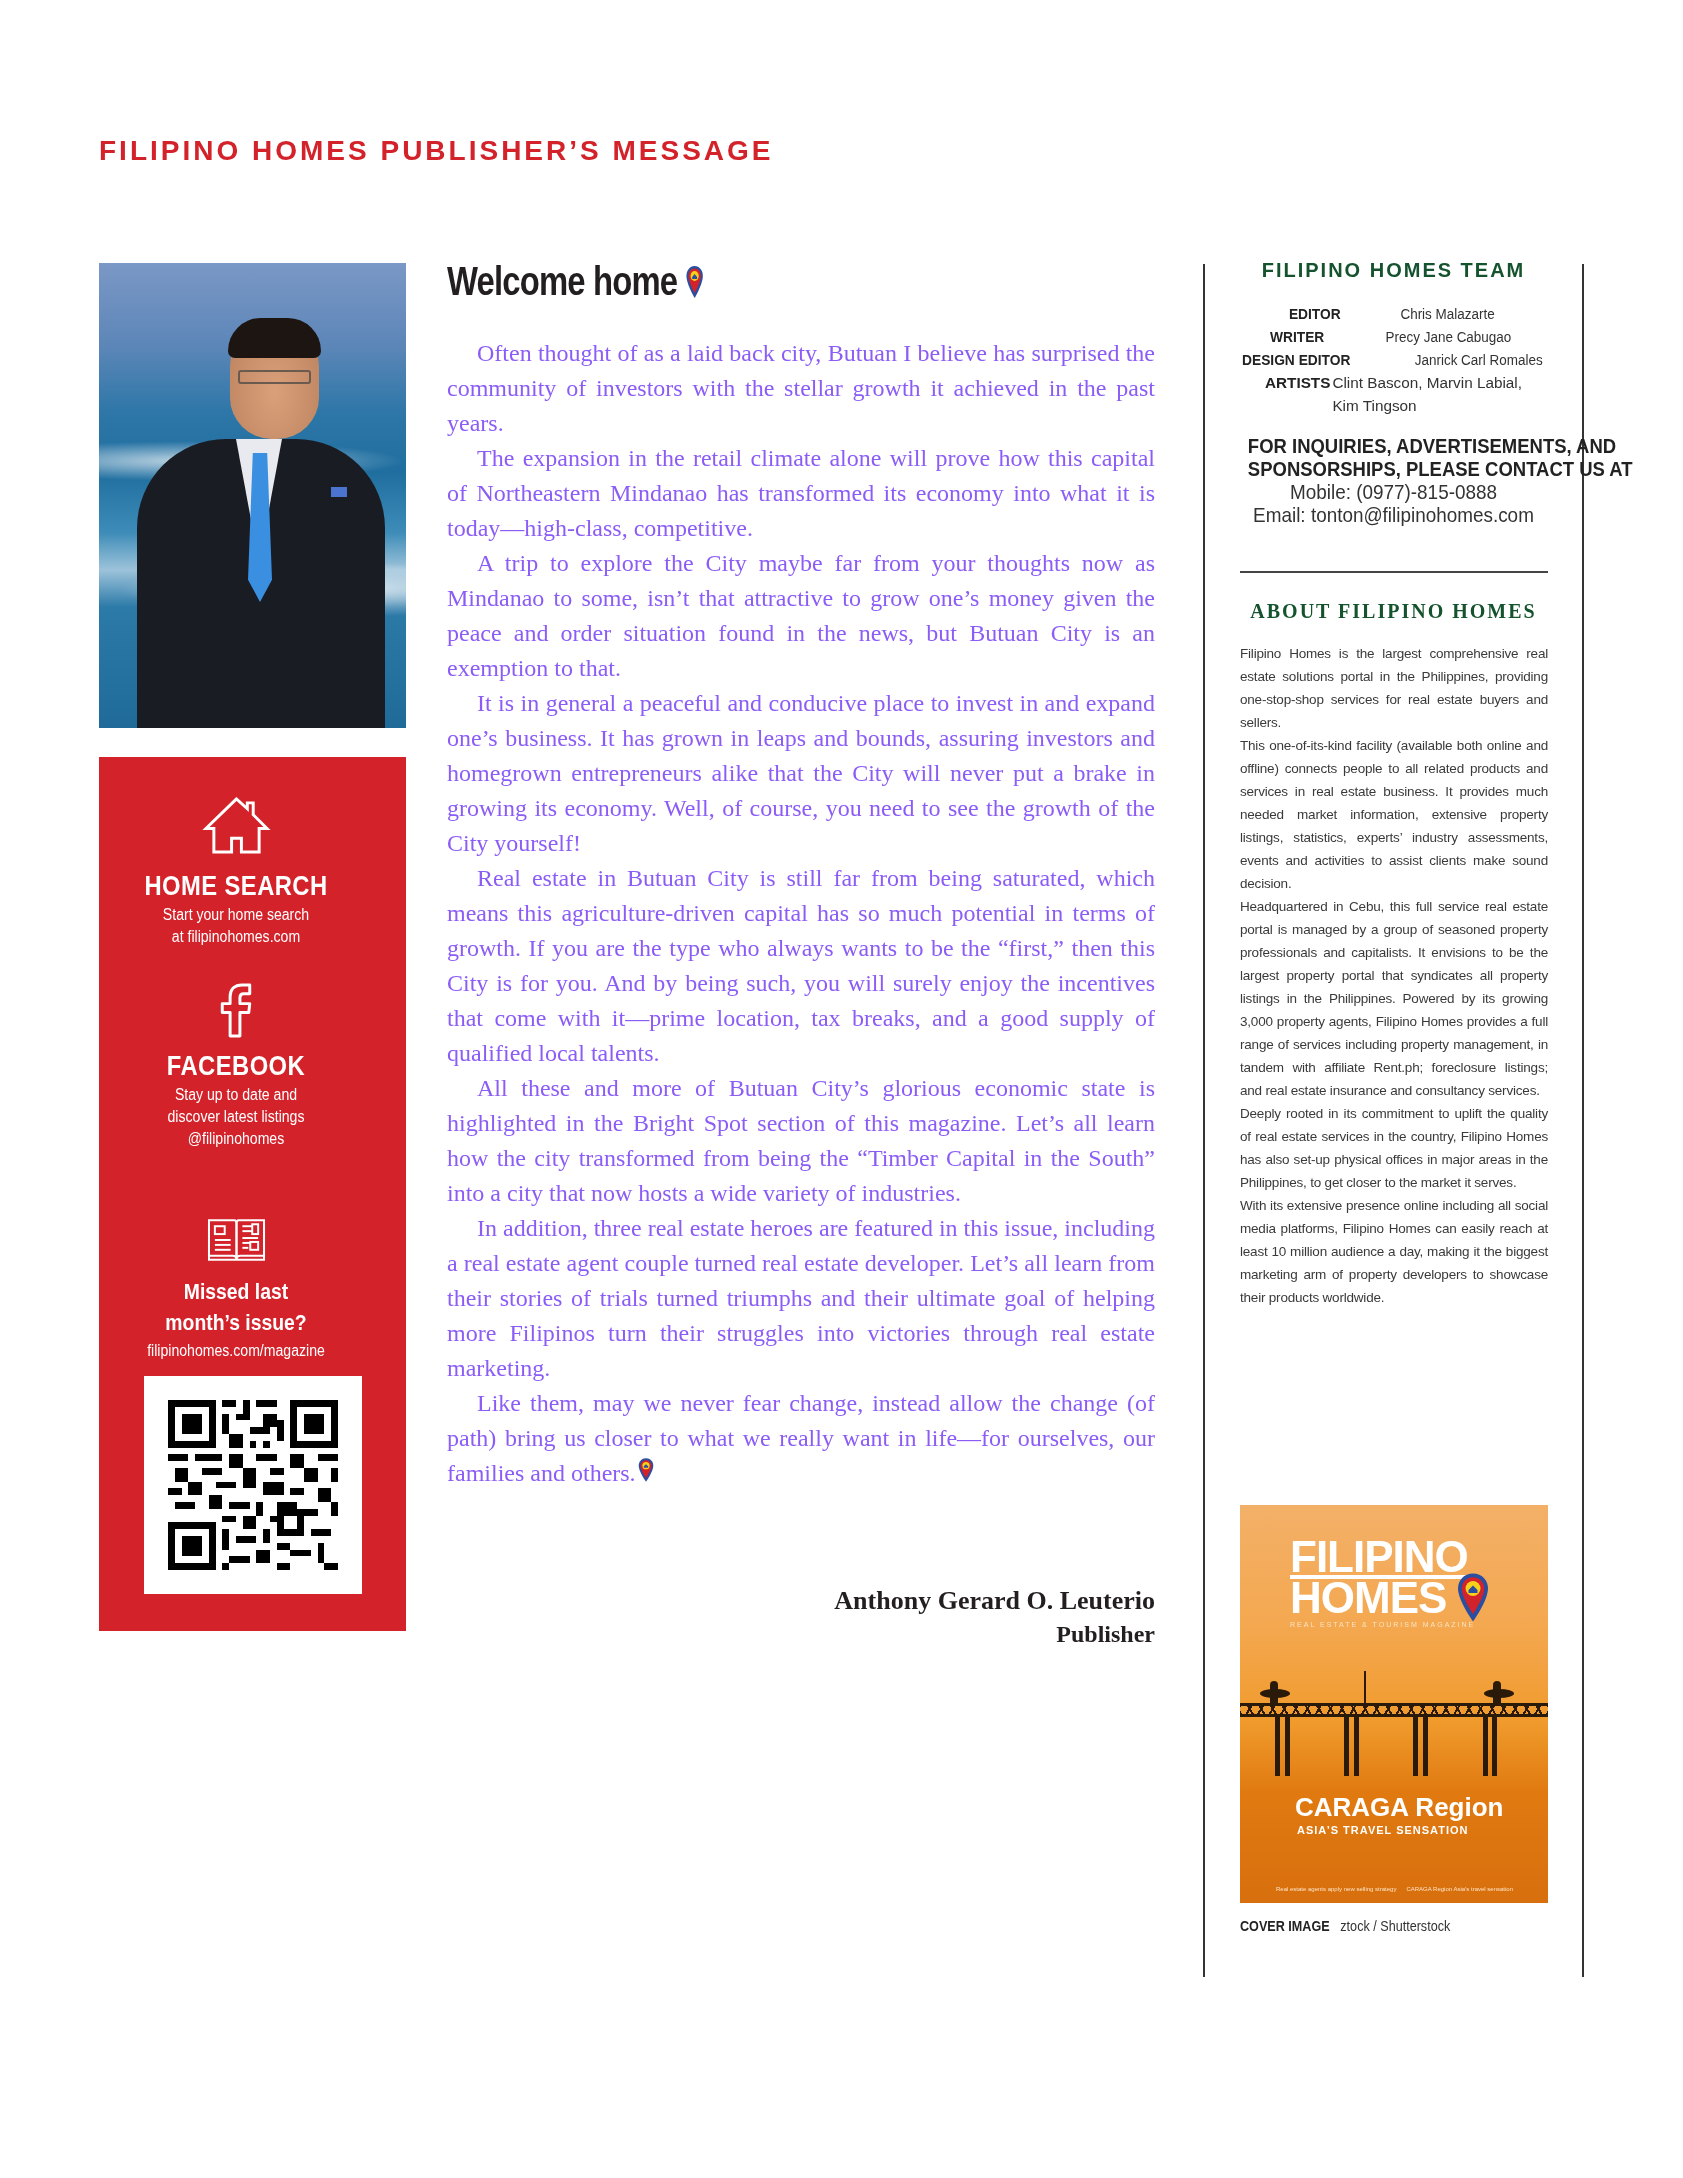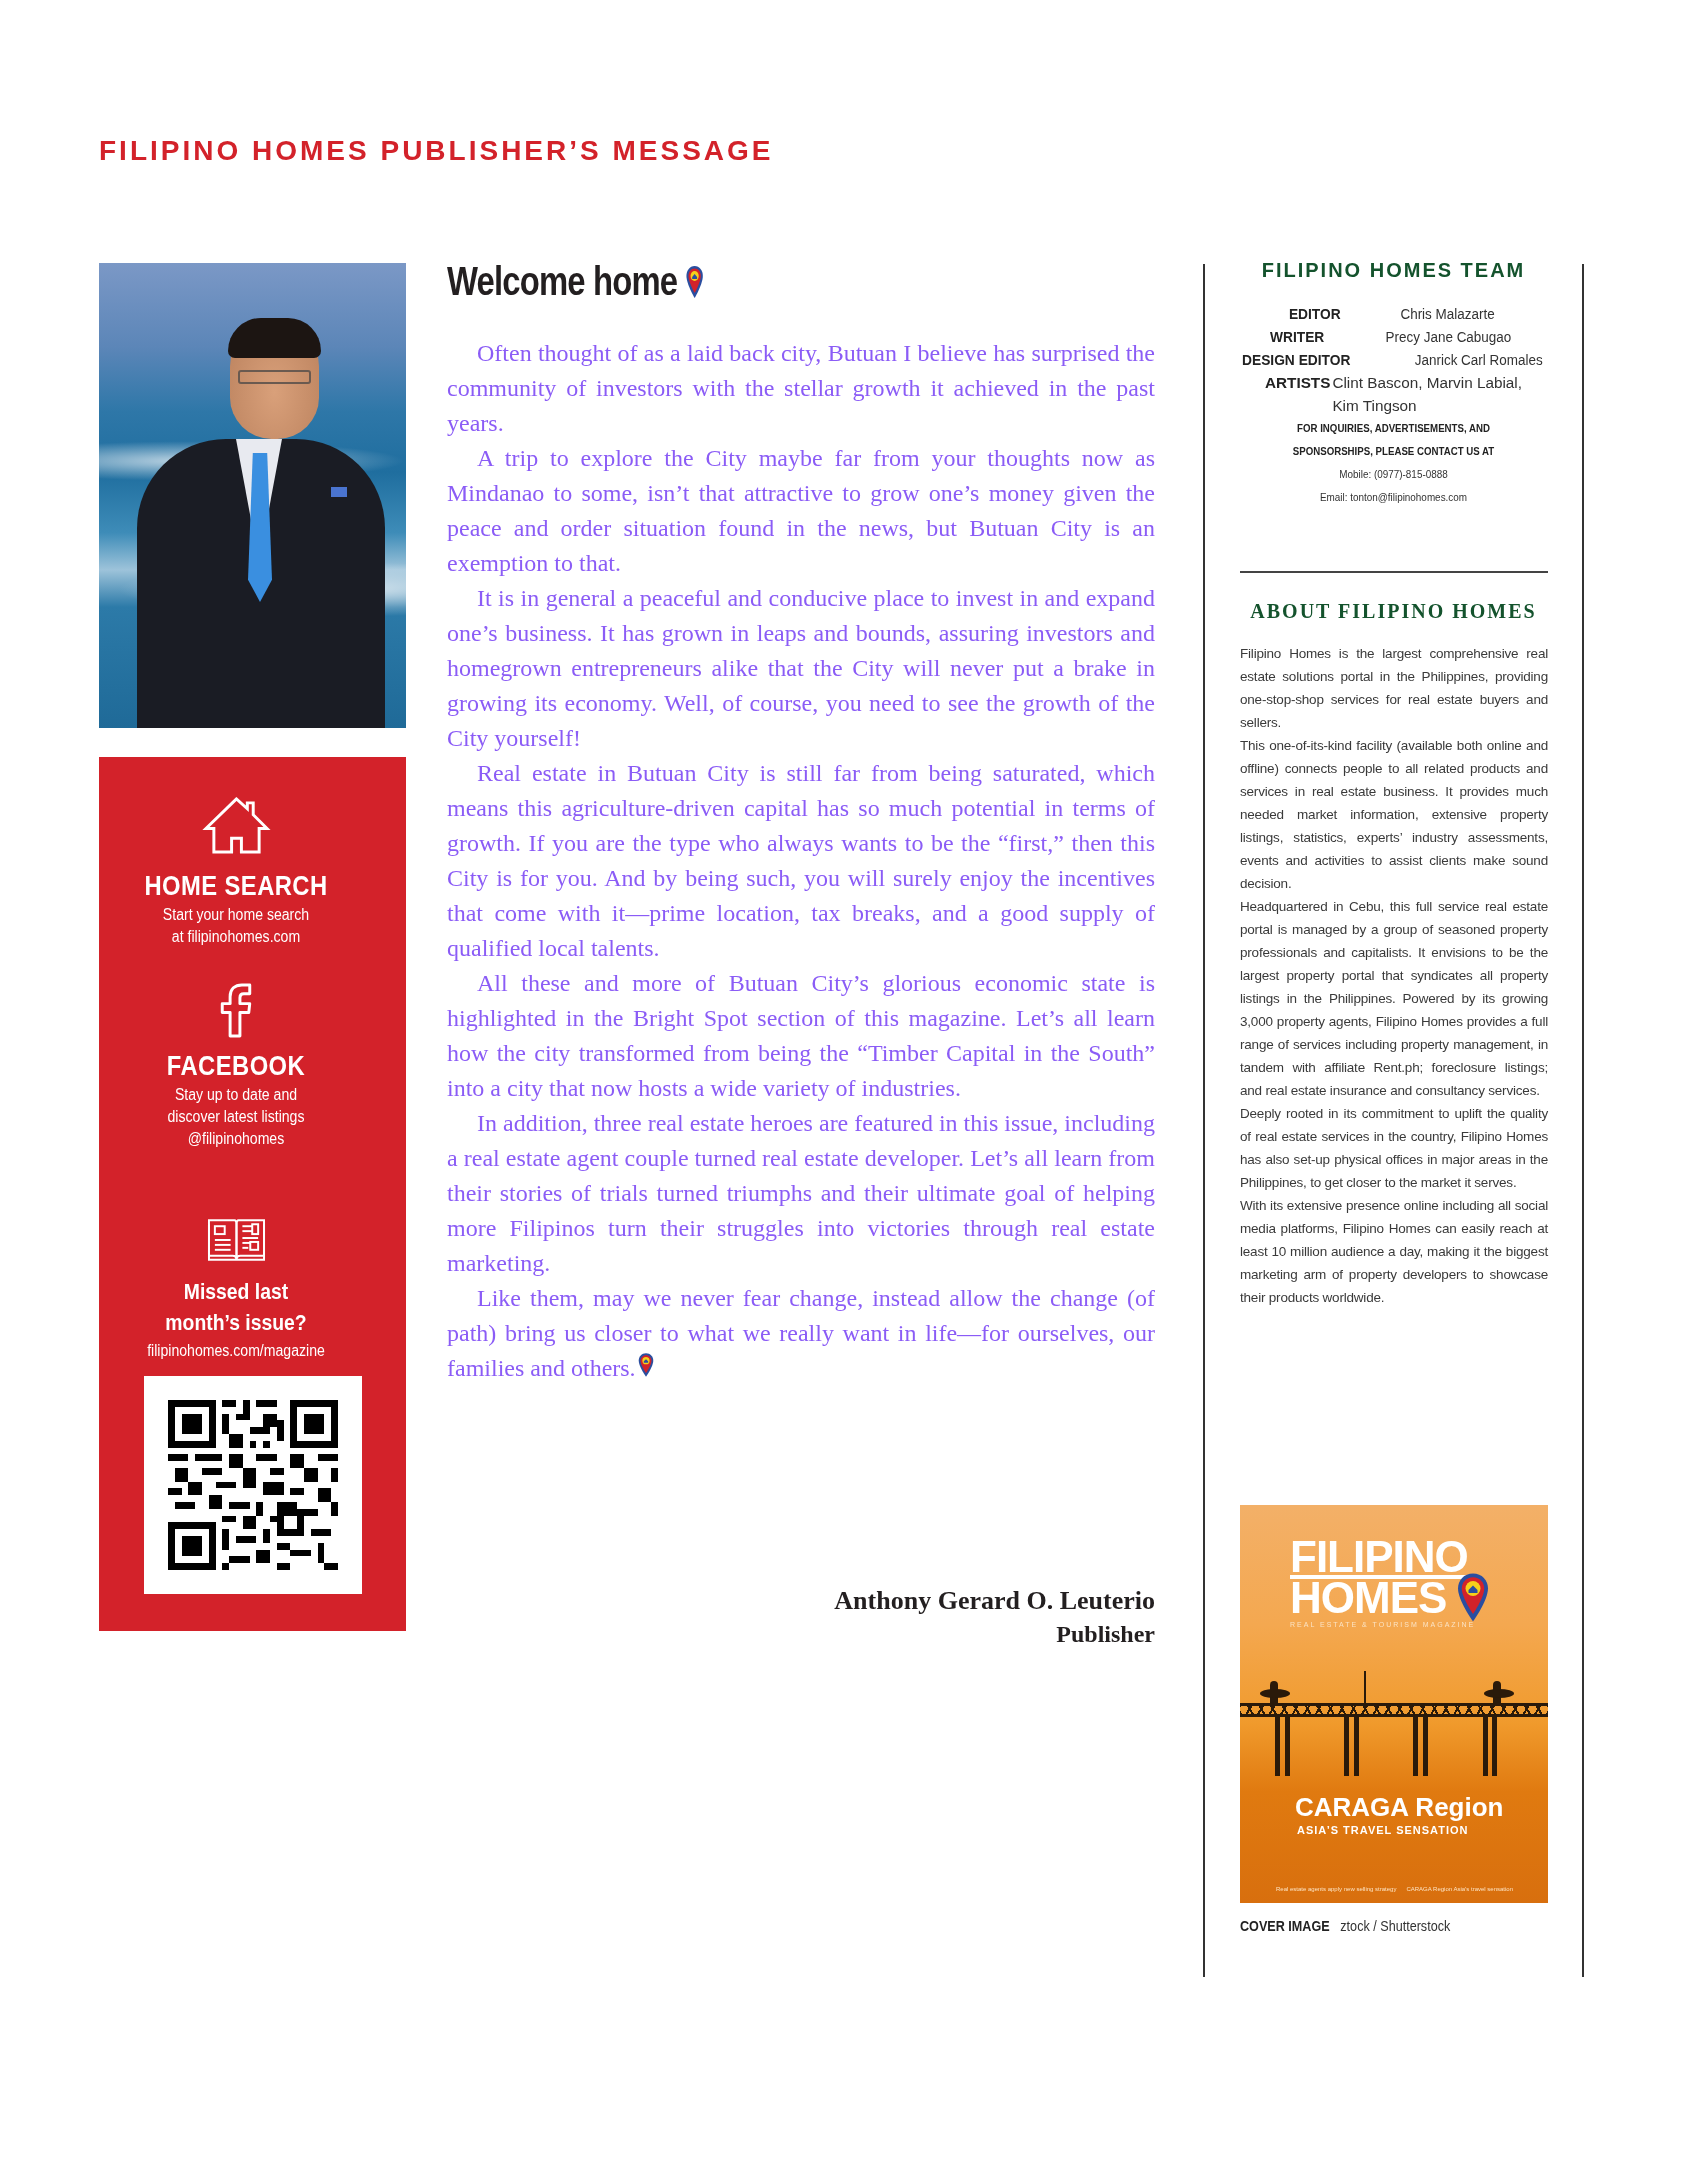--- a/index.html
+++ b/index.html
@@ -80,21 +80,21 @@
   }
   .rc-head {
     color: #14532d; font-weight: bold; font-size: 20px; letter-spacing: 2px;
     text-align: center; white-space: nowrap;
   }
   .team { margin-top: 20px; font-size: 15.3px; line-height: 23px; color: #333; }
   .team-row { display: flex; justify-content: center; gap: 36px; }
   .team-row .role { font-weight: bold; color: #222; margin-right: 14px; transform: scaleX(0.9); }
   .team-row .who { transform: scaleX(0.88); }
   .artists { display: grid; grid-template-columns: auto auto; justify-content: center; column-gap: 2px; }
-  .contact { text-align: center; font-size: 11px; line-height: 23px; color: #333; }
+  .contact { margin-top: 17px; text-align: center; font-size: 21px; line-height: 23px; color: #333; }
   .contact .bold { font-weight: bold; color: #222; transform: scaleX(0.88); display: block; white-space: nowrap; }
   .contact .line { display:block; transform: scaleX(0.9); }
   .hr { position: absolute; left: 1240px; top: 571px; width: 308px; height: 2px; background: #444; }
   .about-head { position: absolute; left: 1228px; top: 600px; width: 331px; }
   .about {
     position: absolute; left: 1240px; top: 642px; width: 308px;
     font-family: "Liberation Sans", sans-serif; font-size: 13.5px; line-height: 23px;
     color: #3a3a3a; text-align: justify; letter-spacing: -0.2px;
   }
 
@@ -272,20 +272,21 @@
   <svg width="22" height="34" viewBox="0 0 22 34">
     <path d="M11 1 C5 1 1 5.5 1 11 C1 19 11 33 11 33 C11 33 21 19 21 11 C21 5.5 17 1 11 1 Z" fill="#2a4ea0"></path>
     <path d="M11 3.5 C6.5 3.5 3.5 7 3.5 11 C3.5 17 11 28 11 28 C11 28 18.5 17 18.5 11 C18.5 7 15.5 3.5 11 3.5 Z" fill="#d3222a"></path>
     <circle cx="11" cy="11" r="5" fill="#f6d01a"></circle>
     <path d="M8 12 L11 9 L14 12 L14 14 L8 14 Z" fill="#2a4ea0"></path>
   </svg>
 </div>
 
 <div class="body-text">
   <p>Often thought of as a laid back city, Butuan I believe has surprised the community of investors with the stellar growth it achieved in the past years.</p>
+  <p>The expansion in the retail climate alone will prove how this capital of Northeastern Mindanao has transformed its economy into what it is today—high-class, competitive.</p>
   <p>A trip to explore the City maybe far from your thoughts now as Mindanao to some, isn’t that attractive to grow one’s money given the peace and order situation found in the news, but Butuan City is an exemption to that.</p>
   <p>It is in general a peaceful and conducive place to invest in and expand one’s business. It has grown in leaps and bounds, assuring investors and homegrown entrepreneurs alike that the City will never put a brake in growing its economy. Well, of course, you need to see the growth of the City yourself!</p>
   <p>Real estate in Butuan City is still far from being saturated, which means this agriculture-driven capital has so much potential in terms of growth. If you are the type who always wants to be the “first,” then this City is for you. And by being such, you will surely enjoy the incentives that come with it—prime location, tax breaks, and a good supply of qualified local talents.</p>
   <p>All these and more of Butuan City’s glorious economic state is highlighted in the Bright Spot section of this magazine. Let’s all learn how the city transformed from being the “Timber Capital in the South” into a city that now hosts a wide variety of industries.</p>
   <p>In addition, three real estate heroes are featured in this issue, including a real estate agent couple turned real estate developer. Let’s all learn from their stories of trials turned triumphs and their ultimate goal of helping more Filipinos turn their struggles into victories through real estate marketing.</p>
   <p><span>Like them, may we never fear change, instead allow the change (of path) bring us closer to what we really want in life—for ourselves, our families and others.</span><svg class="pin-inline" width="16" height="26" viewBox="0 0 22 34">
       <path d="M11 1 C5 1 1 5.5 1 11 C1 19 11 33 11 33 C11 33 21 19 21 11 C21 5.5 17 1 11 1 Z" fill="#2a4ea0"></path>
       <path d="M11 3.5 C6.5 3.5 3.5 7 3.5 11 C3.5 17 11 28 11 28 C11 28 18.5 17 18.5 11 C18.5 7 15.5 3.5 11 3.5 Z" fill="#d3222a"></path>
       <circle cx="11" cy="11" r="5" fill="#f6d01a"></circle>
       <path d="M8 12 L11 9 L14 12 L14 14 L8 14 Z" fill="#2a4ea0"></path>

